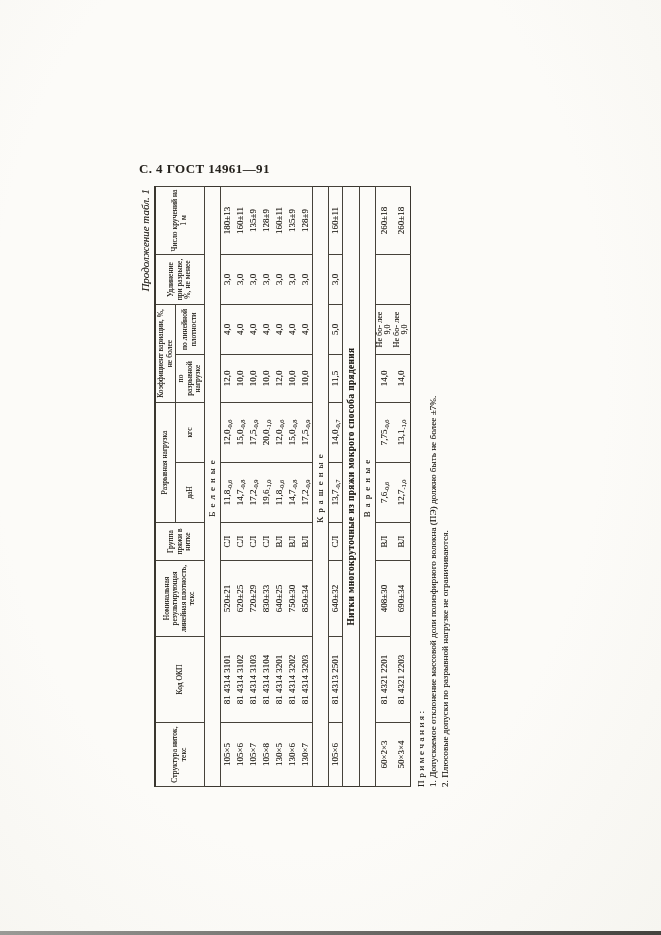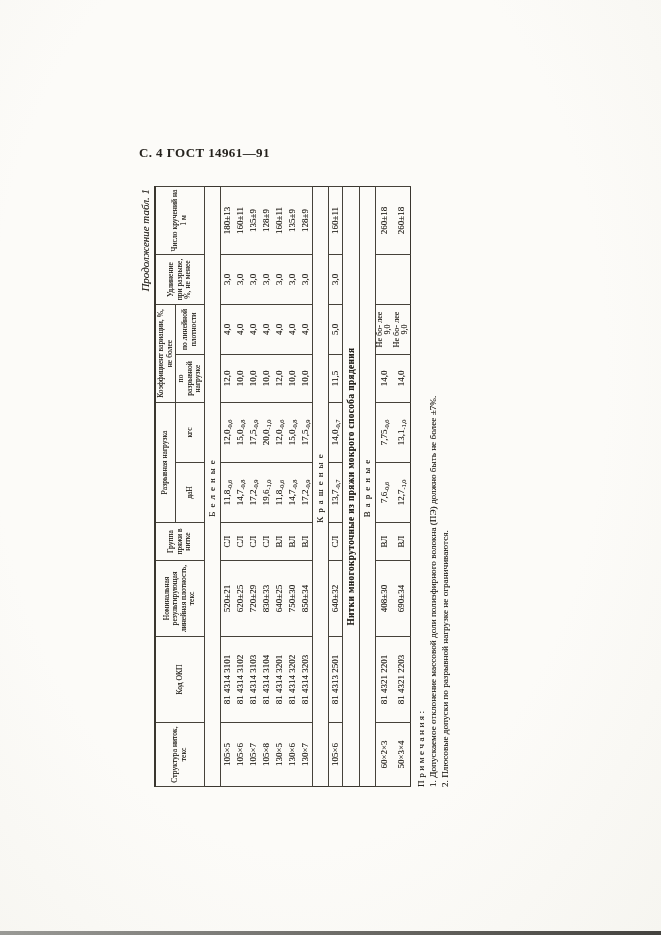--- a/index.html
+++ b/index.html
@@ -6,21 +6,21 @@
   body{
     width:661px;height:935px;position:relative;overflow:hidden;
     background:#fbfaf6;
     font-family:"Liberation Serif","DejaVu Serif",serif;
     color:#25221d;
   }
   .page{position:absolute;inset:0;background:radial-gradient(ellipse at 45% 40%, #fcfbf8 60%, #f6f5f0 100%);}
   .scan-edge{position:absolute;left:0;right:0;bottom:0;height:4px;
     background:linear-gradient(to right,#9a9a96,#44423e);}
   .page-header{
-    position:absolute;left:139px;top:145px;
+    position:absolute;left:139px;top:161px;
     font-weight:bold;font-size:13px;letter-spacing:0.4px;white-space:nowrap;
   }
   
   .rot-area{position:absolute;left:139px;top:183px;width:336px;height:604px;}
   .land{
     width:604px;height:336px;
     transform-origin:0 0;
     transform:rotate(-90deg) translateX(-604px);
     text-shadow:0 0 0.4px rgba(45,40,33,0.55);
   }

